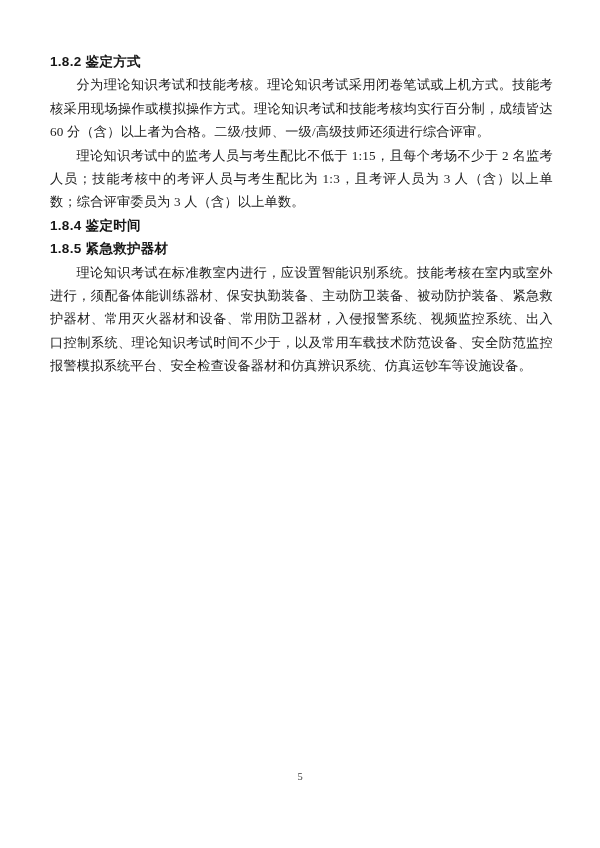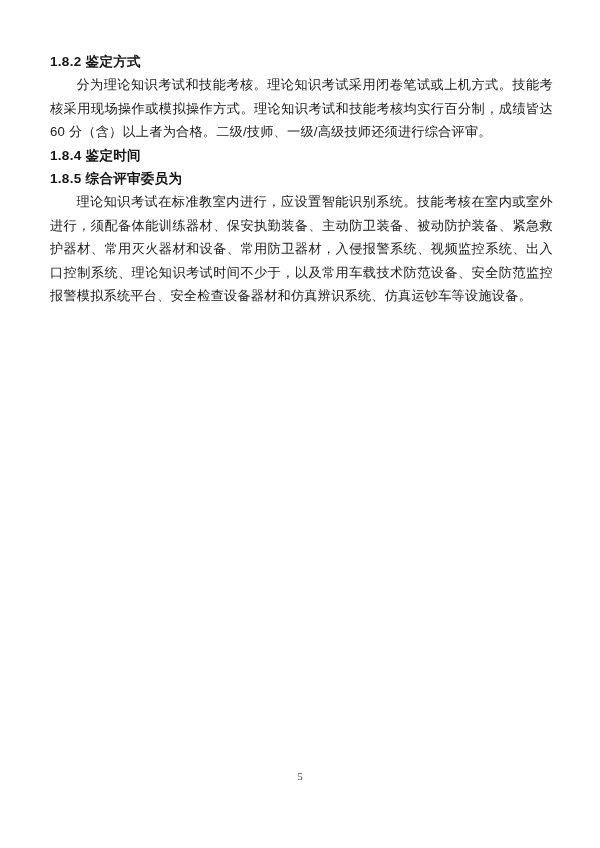--- a/index.html
+++ b/index.html
@@ -34,21 +34,21 @@
     font-family: "Liberation Sans", "DejaVu Sans", sans-serif;
     font-weight: 700;
     font-size: 13.5px;
     line-height: 23.4px;
     color: #161616;
     letter-spacing: 0.3px;
     text-align: left;
   }
   .sec-body {
     margin: 0;
-    font-family: Liberation Sans, sans-serif;
+    font-family: Liberation Serif, serif;
     font-size: 13.2px;
     line-height: 23.4px;
     color: #1a1a1a;
     text-align: justify;
     text-indent: 2em;
     letter-spacing: 0.2px;
   }
   .page-number {
     position: absolute;
     left: 0;
@@ -65,27 +65,28 @@
 
 <div class="page">
   <main class="content">
 
     <section>
       <h2 class="sec-heading">1.8.2 鉴定方式</h2>
       <p class="sec-body">分为理论知识考试和技能考核。理论知识考试采用闭卷笔试或上机方式。技能考核采用现场操作或模拟操作方式。理论知识考试和技能考核均实行百分制，成绩皆达 60 分（含）以上者为合格。二级/技师、一级/高级技师还须进行综合评审。</p>
     </section>
 
     <section>
+      <p class="sec-body">理论知识考试中的监考人员与考生配比不低于 1:15，且每个考场不少于 2 名监考人员；技能考核中的考评人员与考生配比为 1:3，且考评人员为 3 人（含）以上单数；综合评审委员为 3 人（含）以上单数。</p>
     </section>
 
     <section>
       <h2 class="sec-heading">1.8.4 鉴定时间</h2>
     </section>
 
     <section>
-      <h2 class="sec-heading">1.8.5 综合评审委员为</h2>
+      <h2 class="sec-heading">1.8.5 紧急救护器材</h2>
       <p class="sec-body">理论知识考试在标准教室内进行，应设置智能识别系统。技能考核在室内或室外进行，须配备体能训练器材、保安执勤装备、主动防卫装备、被动防护装备、紧急救护器材、常用灭火器材和设备、常用防卫器材，入侵报警系统、视频监控系统、出入口控制系统、理论知识考试时间不少于，以及常用车载技术防范设备、安全防范监控报警模拟系统平台、安全检查设备器材和仿真辨识系统、仿真运钞车等设施设备。</p>
     </section>
 
   </main>
 
   <div class="page-number">5</div>
 </div>
 
 </body></html>

